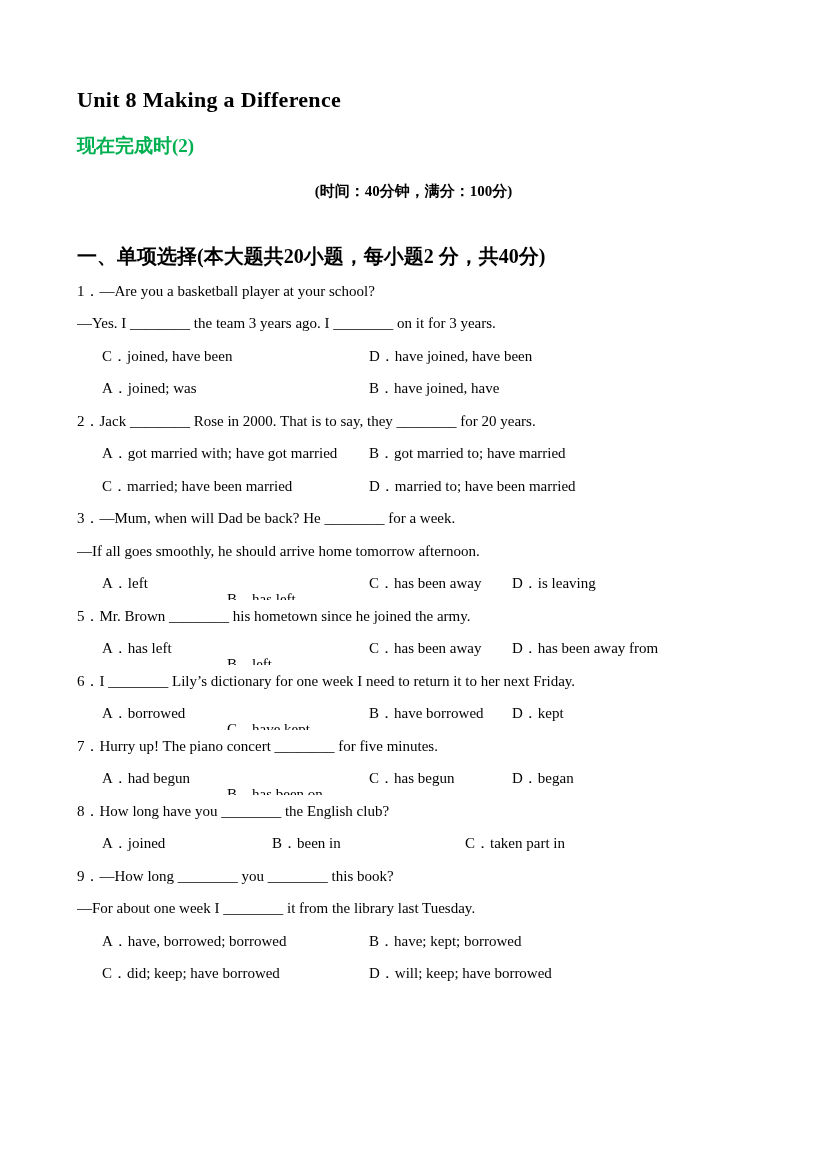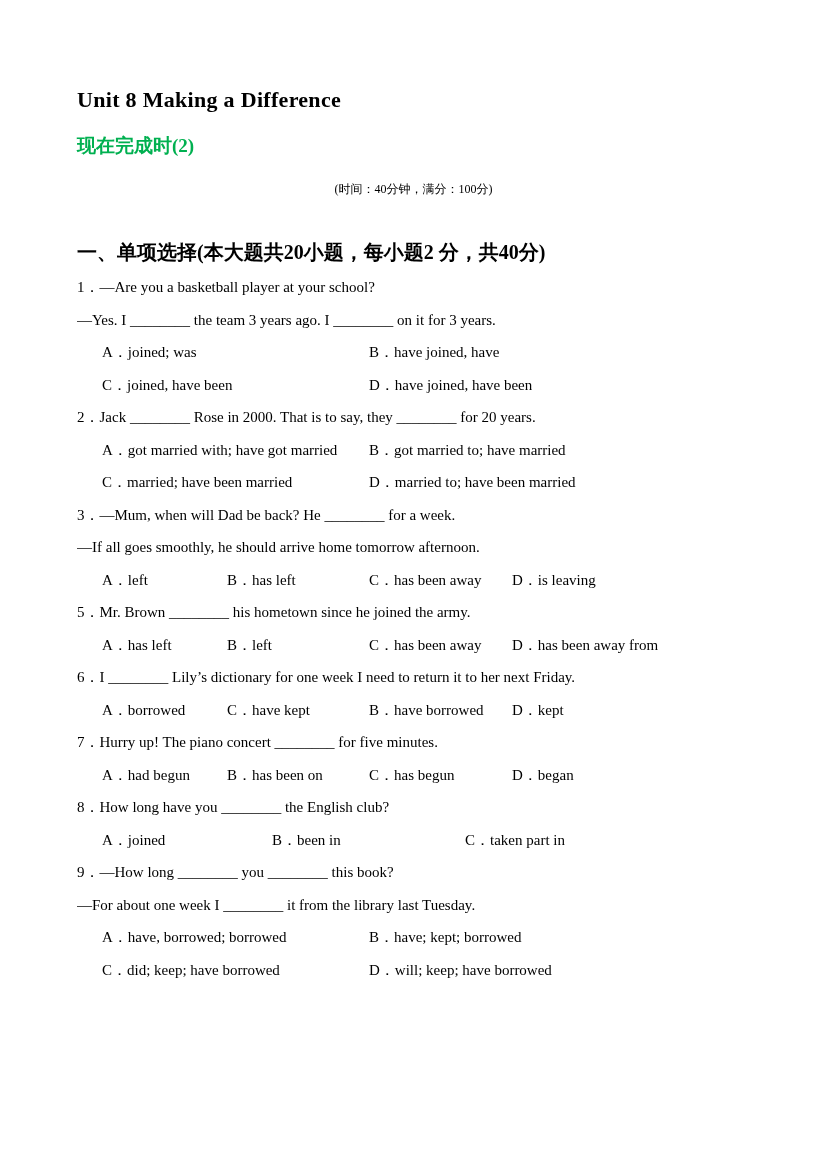--- a/index.html
+++ b/index.html
@@ -26,23 +26,24 @@
   }
   .subtitle {
     text-align: left;
     font-size: 19px;
     font-weight: bold;
     margin-top: 24px;
     line-height: 1.1;
   }
   .meta {
     text-align: center;
-    font-size: 12px;
+    font-size: 15px;
     margin-top: 26px;
     line-height: 1.1;
+    font-weight: bold;
   }
   .section-heading {
     font-size: 20px;
     font-weight: bold;
     margin-top: 44px;
     line-height: 1.2;
   }
   .question-list { margin-top: 7px; }
   .q-line {
     font-size: 15px;
@@ -56,39 +57,39 @@
     font-size: 15px;
     line-height: 32.5px;
     height: 32.5px;
     padding-left: 25px;
     white-space: pre;
     overflow: hidden;
   }
   .opt-row .cell { flex: 0 0 auto; }
   .cols-two  .cell:nth-child(1) { width: 267px; }
   .cols-four .cell:nth-child(1) { width: 125px; }
-  .cols-four .cell:nth-child(2) { width: 142px; }
+  .cols-four .cell:nth-child(2) { width: 142px; margin-top: 16px; }
   .cols-four .cell:nth-child(3) { width: 143px; }
   .cols-three .cell:nth-child(1) { width: 170px; }
   .cols-three .cell:nth-child(2) { width: 193px; }
 </style>
 </head>
 <body>
 
 <div class="page">
   <div class="title">Unit 8 Making a Difference</div>
   <div class="subtitle" style="color: rgb(0, 176, 80);">现在完成时(2)</div>
   <div class="meta">(时间：40分钟，满分：100分)</div>
   <div class="section-heading">一、单项选择(本大题共20小题，每小题2 分，共40分)</div>
   <div class="question-list">
       <div>
         <div class="q-line">1．—Are you a basketball player at your school?</div>
         <div class="q-line">—Yes. I ________ the team 3 years ago. I ________ on it for 3 years.</div>
+        <div class="opt-row cols-two"><span class="cell">C．joined, have been</span><span class="cell">D．have joined, have been</span></div>
         <div class="opt-row cols-two"><span class="cell">A．joined; was</span><span class="cell">B．have joined, have</span></div>
-        <div class="opt-row cols-two"><span class="cell">C．joined, have been</span><span class="cell">D．have joined, have been</span></div>
       </div>
       <div>
         <div class="q-line">2．Jack ________ Rose in 2000. That is to say, they ________ for 20 years.</div>
         <div class="opt-row cols-two"><span class="cell">A．got married with; have got married</span><span class="cell">B．got married to; have married</span></div>
         <div class="opt-row cols-two"><span class="cell">C．married; have been married</span><span class="cell">D．married to; have been married</span></div>
       </div>
       <div>
         <div class="q-line">3．—Mum, when will Dad be back? He ________ for a week.</div>
         <div class="q-line">—If all goes smoothly, he should arrive home tomorrow afternoon.</div>
         <div class="opt-row cols-four"><span class="cell">A．left</span><span class="cell">B．has left</span><span class="cell">C．has been away</span><span class="cell">D．is leaving</span></div>

